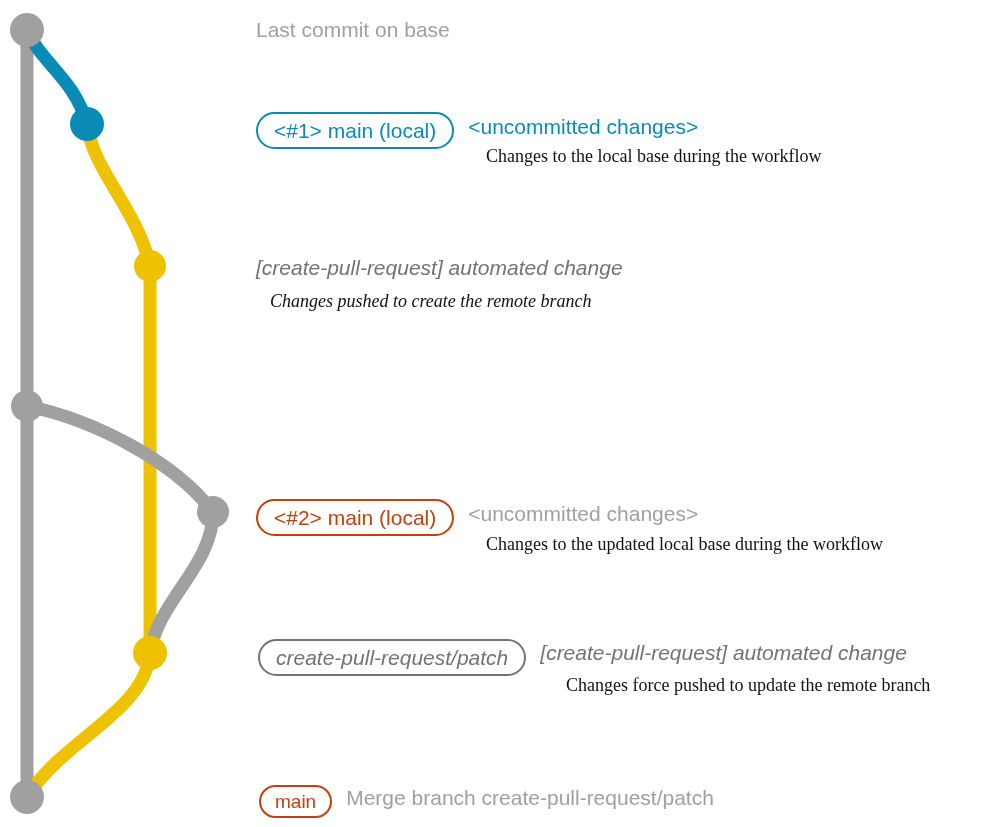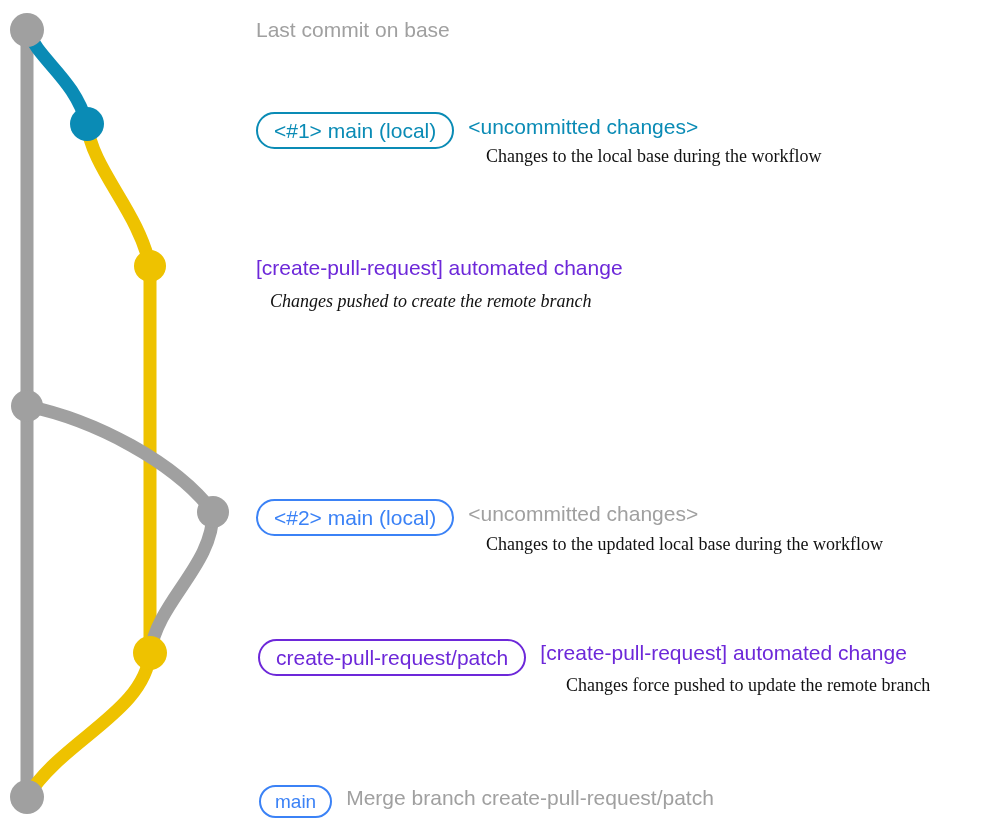--- a/index.html
+++ b/index.html
@@ -65,22 +65,22 @@
   }
   .ref-pill.small {
     height: 33px;
     padding: 0 14px;
     border-radius: 17px;
     border-width: 2px;
     font-size: 19px;
   }
   .pill-wrap { margin-right: 14px; margin-top: 8px; }
   .c-teal   { color: #0a8bb5; }
-  .c-yellow { color: #6d28d9; }
-  .c-gray   { color: #3b82f6; }
+  .c-yellow { color: #737373; font-style: italic; }
+  .c-gray   { color: #c2410c; }
   .c-graytxt{ color: #a0a0a0; }
 </style>
 </head>
 <body>
 
 <div id="diagram-root">
 
   <svg id="graph-svg" viewBox="0 0 250 827" width="250" height="827">
 
     <path d="M 27 30 L 27 797" fill="none" stroke="#a0a0a0" stroke-width="13" stroke-linecap="round"></path>

